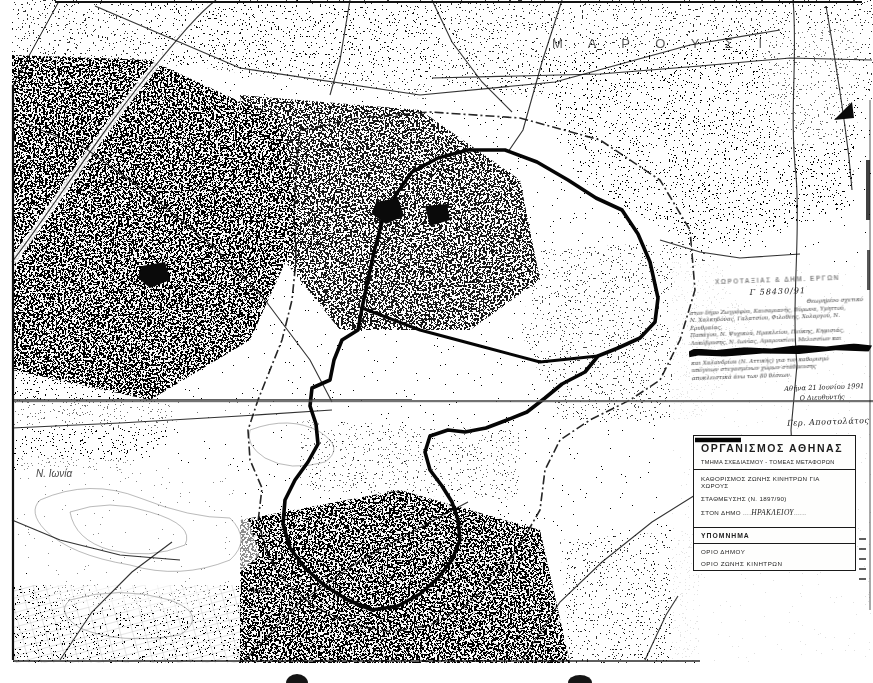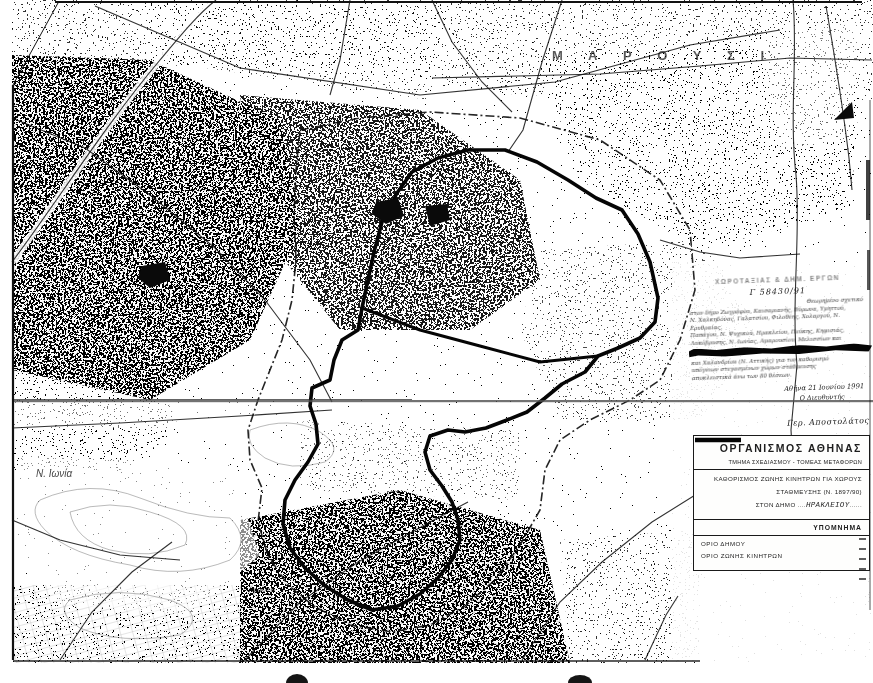--- a/index.html
+++ b/index.html
@@ -3,45 +3,45 @@
 <meta charset="utf-8">
 <style>
   html,body{margin:0;padding:0;background:#ffffff;}
   #page{position:relative;width:873px;height:683px;background:#ffffff;overflow:hidden;
         font-family:"Liberation Sans",sans-serif;}
   svg{position:absolute;left:0;top:0;}
   .road{fill:none;stroke:#0d0d0d;stroke-width:1.1;opacity:.85;}
   .road-under{fill:none;stroke:#ffffff;stroke-width:7;opacity:.9;}
   .contour{fill:none;stroke:#4a4a4a;stroke-width:.7;opacity:.55;}
   .lbl{position:absolute;color:#111;white-space:nowrap;}
-  #lbl-top-area{left:552px;top:48px;font-size:13px;letter-spacing:11px;opacity:.7;filter:blur(.3px);font-weight:bold;}
+  #lbl-top-area{left:552px;top:36px;font-size:13px;letter-spacing:11px;opacity:.7;filter:blur(.3px);}
   #lbl-nea-ionia{left:36px;top:468px;font-size:10px;font-style:italic;color:#333;opacity:.9;}
   #lbl-irakleio{left:249px;top:586px;font-size:6.5px;font-style:italic;opacity:.8;}
   
   #stamp{position:absolute;left:691px;top:276px;width:178px;transform:rotate(-2deg);
          color:#1c1c1c;font-family:"DejaVu Serif",serif;font-style:italic;}
   #stamp .st-header{font-family:"Liberation Sans",sans-serif;font-style:normal;font-weight:bold;
          font-size:6.5px;letter-spacing:1.5px;text-align:center;opacity:.55;filter:blur(.35px);}
   #stamp .st-protocol{font-size:8px;text-align:center;margin-top:4px;letter-spacing:1px;}
   #stamp .st-intro{font-size:6px;text-align:right;margin:3px 4px 0 0;opacity:.85;}
   #stamp .hw-line{font-size:5.6px;line-height:7.6px;opacity:.88;filter:blur(.2px);}
   #stamp .st-redaction{height:9px;background:#050505;margin:1px 0 2px -2px;width:103%;
          clip-path:polygon(0 30%,3% 0,15% 25%,30% 5%,45% 30%,60% 0,75% 28%,90% 6%,100% 35%,98% 100%,80% 75%,60% 100%,40% 80%,20% 100%,5% 78%,0 95%);}
   #stamp .st-date{font-size:6.8px;text-align:right;margin:6px 6px 0 0;}
   #stamp .st-signer{font-size:6.5px;text-align:right;margin:2px 26px 0 0;}
   #stamp .st-signature{font-size:8px;text-align:right;margin:16px 2px 0 0;letter-spacing:.5px;}
   
-  #legend{position:absolute;left:693px;top:435px;width:177px;height:136px;background:#fefefd;
-          border:1.4px solid #1a1a1a;color:#1d1d1d;box-sizing:border-box;text-align:right;}
+  #legend{position:absolute;left:693px;top:435px;width:163px;height:136px;background:#fefefd;
+          border:1.4px solid #1a1a1a;color:#1d1d1d;box-sizing:border-box;}
   .lg-head{padding:6px 7px 4px;border-bottom:1.3px solid #1a1a1a;}
   .lg-title{font-size:10.5px;font-weight:bold;letter-spacing:1.6px;}
   .lg-subtitle{font-size:5.6px;letter-spacing:.3px;margin-top:5px;}
   .lg-subject{padding:5px 7px 4px;border-bottom:1.3px solid #1a1a1a;font-size:6.2px;letter-spacing:.35px;}
   .lg-subject .ln{margin-bottom:6px;}
-  .lg-muni .muni-value{font-family:Liberation Mono, monospace;font-style:italic;font-size:7.5px;}
+  .lg-muni .muni-value{font-family:Liberation Serif, serif;font-style:italic;font-size:7.5px;}
   .lg-legendtitle{padding:4px 7px;border-bottom:1.3px solid #1a1a1a;font-size:6.8px;font-weight:bold;letter-spacing:1px;}
   .lg-item{display:flex;justify-content:space-between;align-items:center;padding:4px 7px 1px;}
   .lg-item-label{font-size:6.2px;letter-spacing:.5px;}
   .ticks{position:absolute;left:859px;top:538px;width:7px;height:42px;
          background:repeating-linear-gradient(#1a1a1a 0 2px,transparent 2px 10px);opacity:.7;}
 </style>
 </head>
 <body>
 
 <div id="page">

